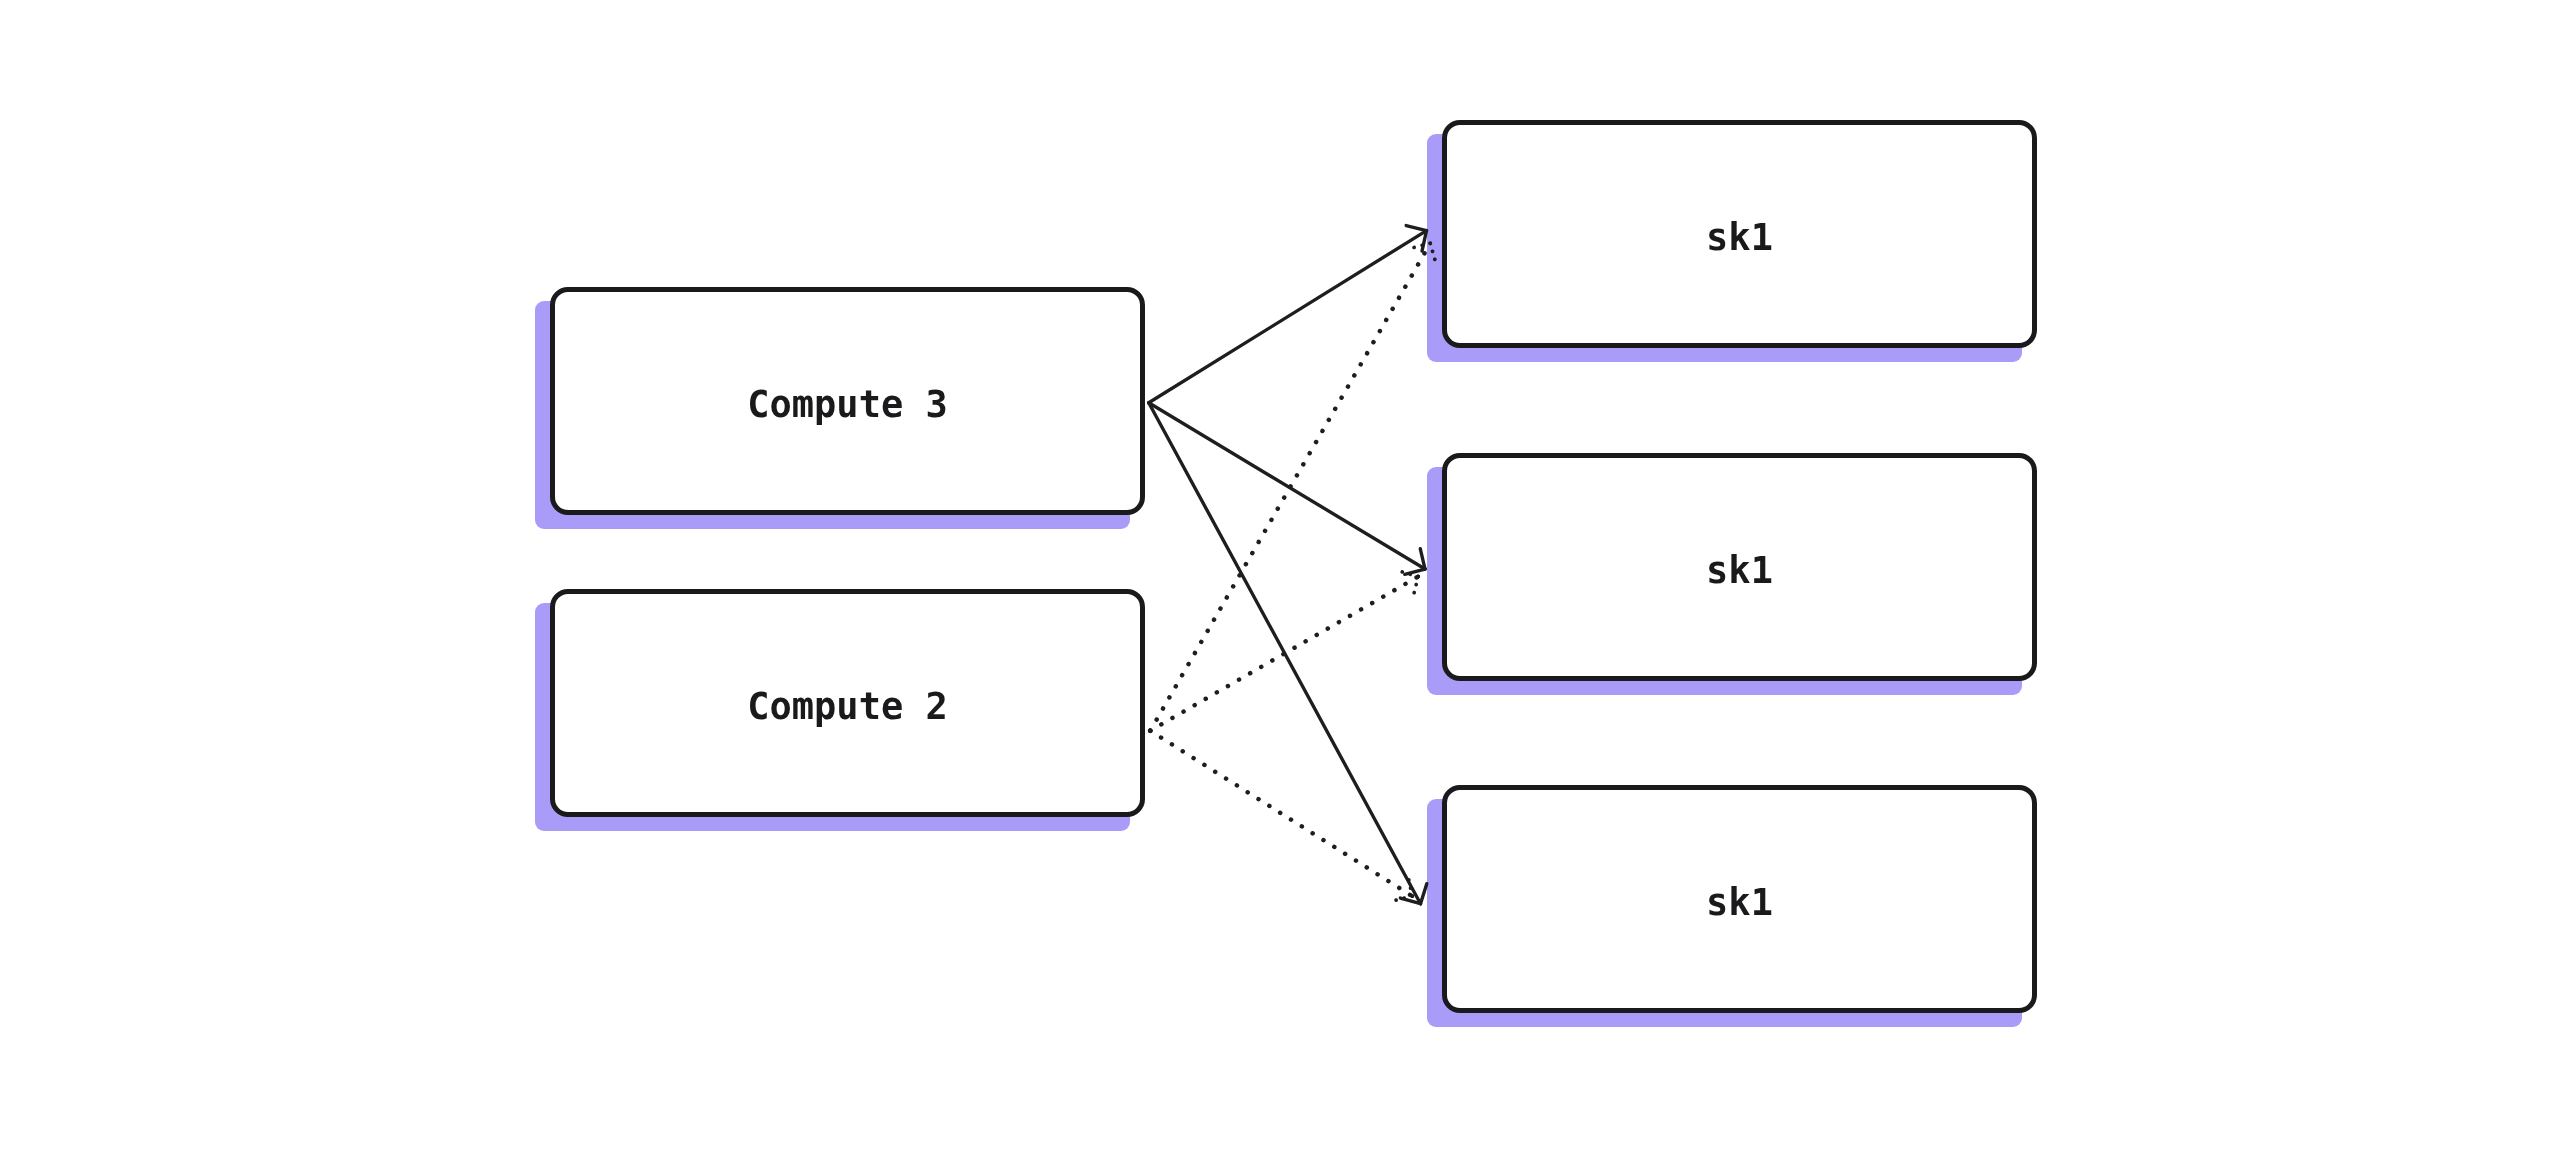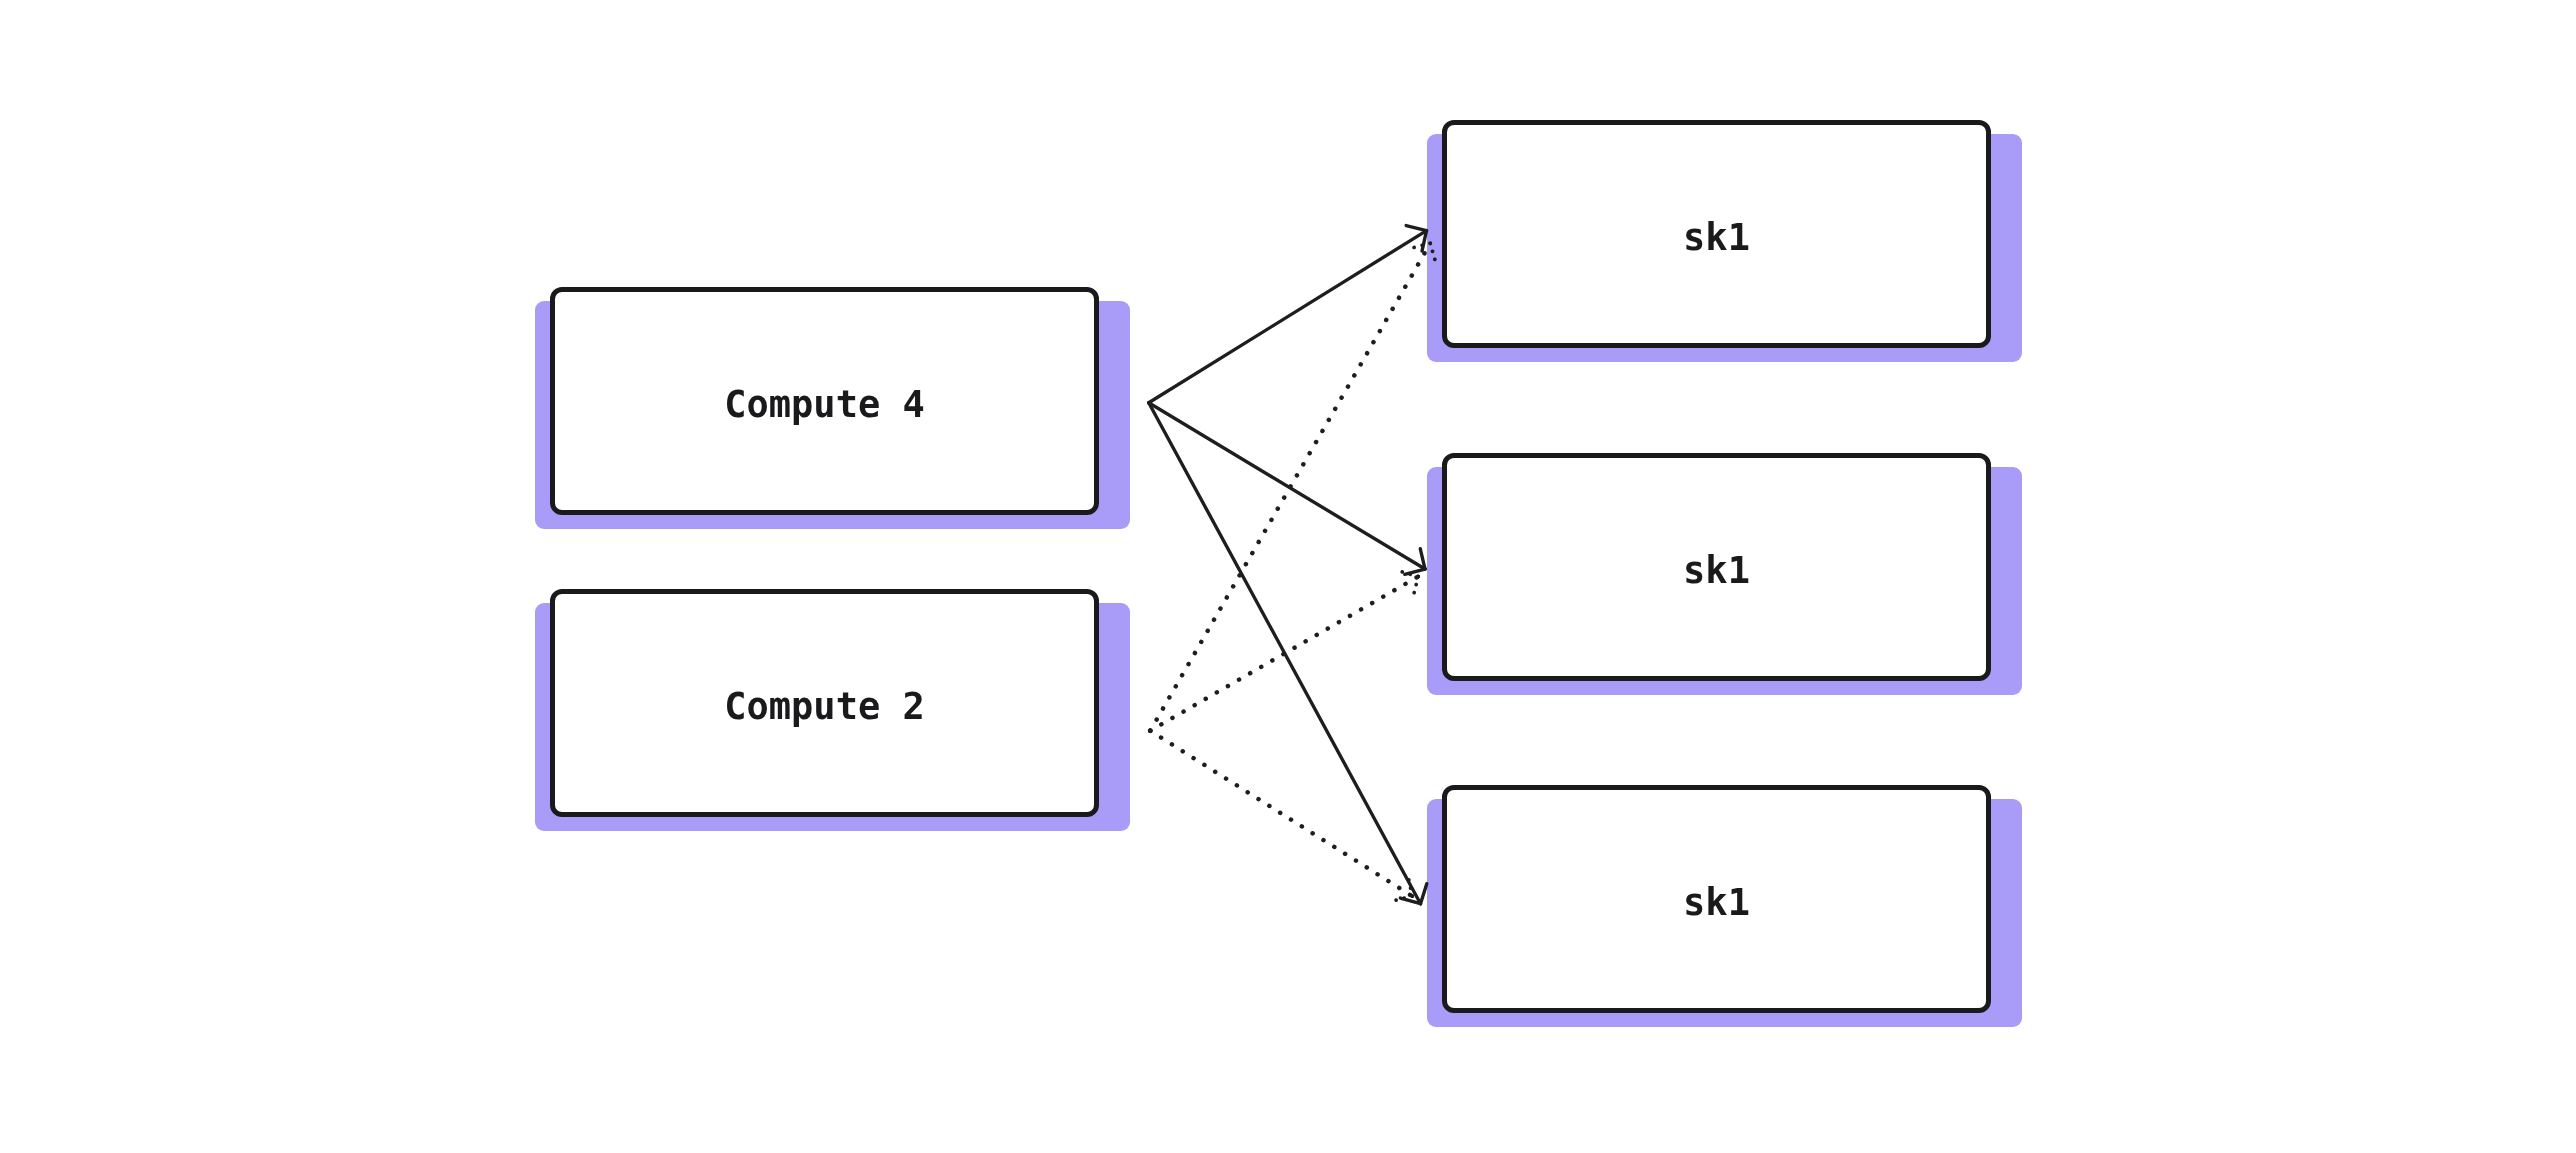--- a/index.html
+++ b/index.html
@@ -26,26 +26,26 @@
     top: 14.2px;
     width: 595px;
     height: 228px;
     background: var(--shadow-color, #a89cf8);
     border-radius: 9px;
   }
   .node-body {
     position: absolute;
     left: 0;
     top: 0;
-    width: 549px;
+    width: 595px;
     height: 228px;
     box-sizing: border-box;
     background: var(--fill-color, #ffffff);
     border: 5.2px solid var(--stroke-color, #1a1a1c);
-    border-radius: 12px;
+    border-radius: 18px;
     display: flex;
     align-items: center;
     justify-content: center;
   }
   .node-label {
     font-weight: bold;
     font-size: 37px;
     letter-spacing: 0px;
     color: var(--stroke-color, #1a1a1c);
     transform: translateY(3px);
@@ -58,21 +58,21 @@
   }
 </style>
 </head>
 <body>
 
 <div class="canvas" style="--stroke-color: #1a1a1c; --shadow-color: #a89cf8; --fill-color: #ffffff;">
 
   <div class="node" id="node-compute-1" style="left:550px; top:287px;">
     <div class="node-shadow"></div>
     <div class="node-body">
-      <span class="node-label">Compute 4</span>
+      <span class="node-label">Compute 3</span>
     </div>
   </div>
 
   <div class="node" id="node-compute-2" style="left:550px; top:589px;">
     <div class="node-shadow"></div>
     <div class="node-body">
       <span class="node-label">Compute 2</span>
     </div>
   </div>
 

